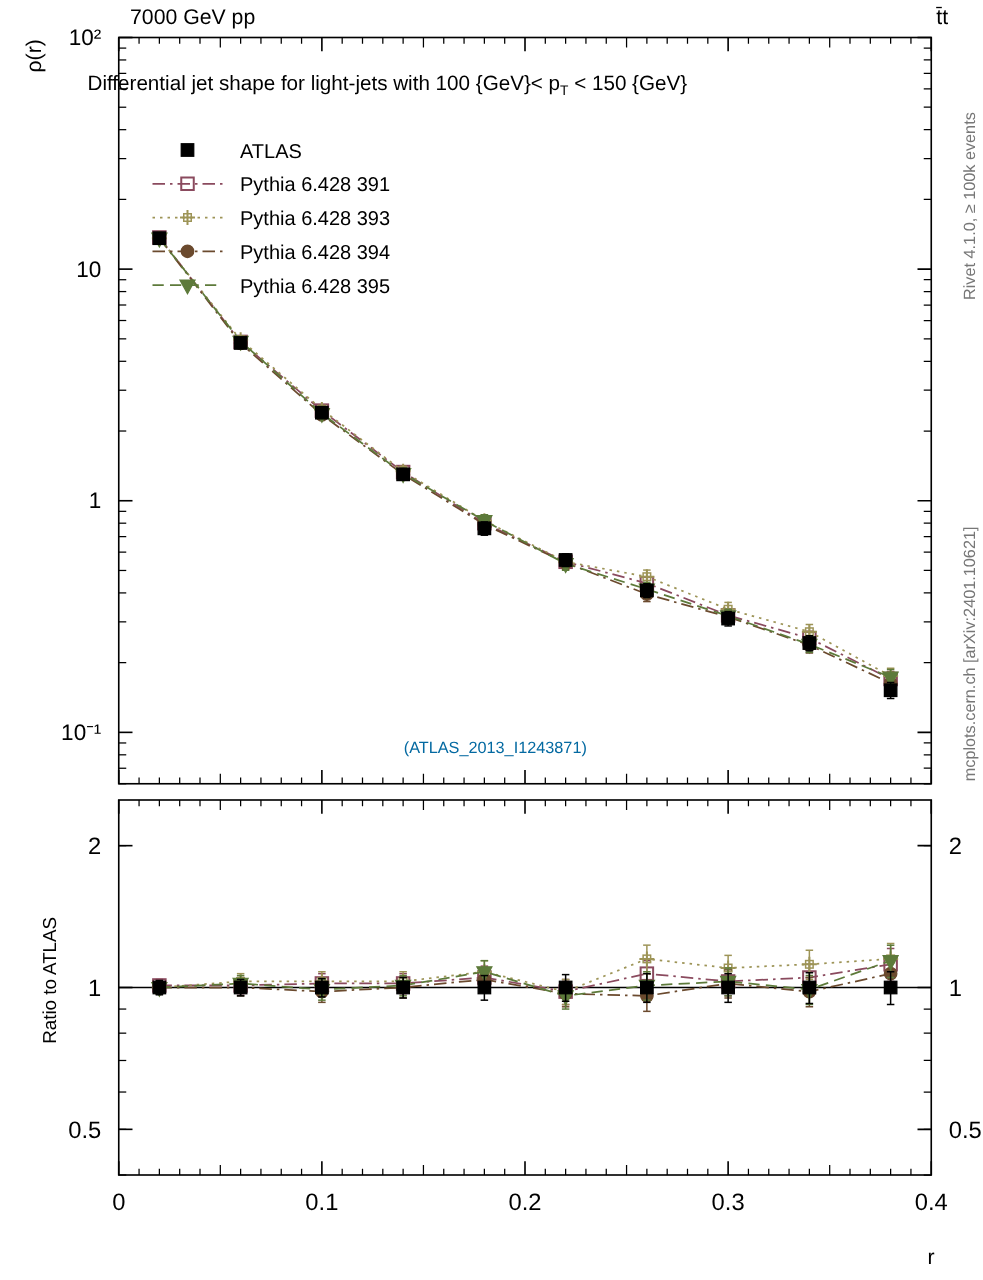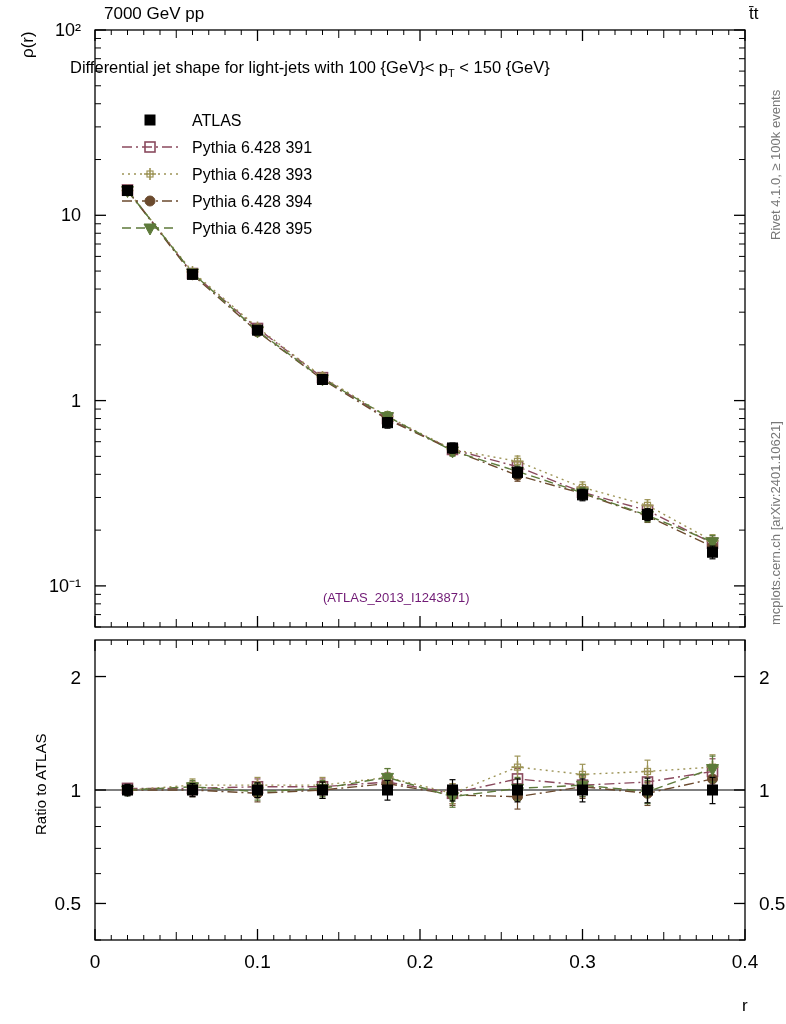--- a/index.html
+++ b/index.html
@@ -4,21 +4,21 @@
 <style>
   html,body{margin:0;padding:0;background:#ffffff;}
   body{width:786px;height:1024px;font-family:"Liberation Sans",sans-serif;color:#000;overflow:hidden;}
   #root{position:relative;width:651px;height:1024px;text-align:right;}
   .txt{position:absolute;white-space:nowrap;}
   .rot90{transform-origin:0 0;transform:rotate(-90deg);}
   svg{position:absolute;left:0;top:0;}
   .hdr{font-size:17px;}
   .title{font-size:16.5px;}
   .axlab{font-size:17px;}
-  .watermark{font-size:13px;color:#701a75;}
+  .watermark{font-size:13px;color:#0369a1;}
 </style>
 </head>
 <body>
 
 <div id="root">
 
   <div class="txt hdr" style="left:104px;top:4px;">7000 GeV pp</div>
   <div class="txt hdr" style="left:749px;top:4px;">t̄t</div>
 
   <div class="txt axlab rot90" style="left:18px;top:58px;">ρ(r)</div>

